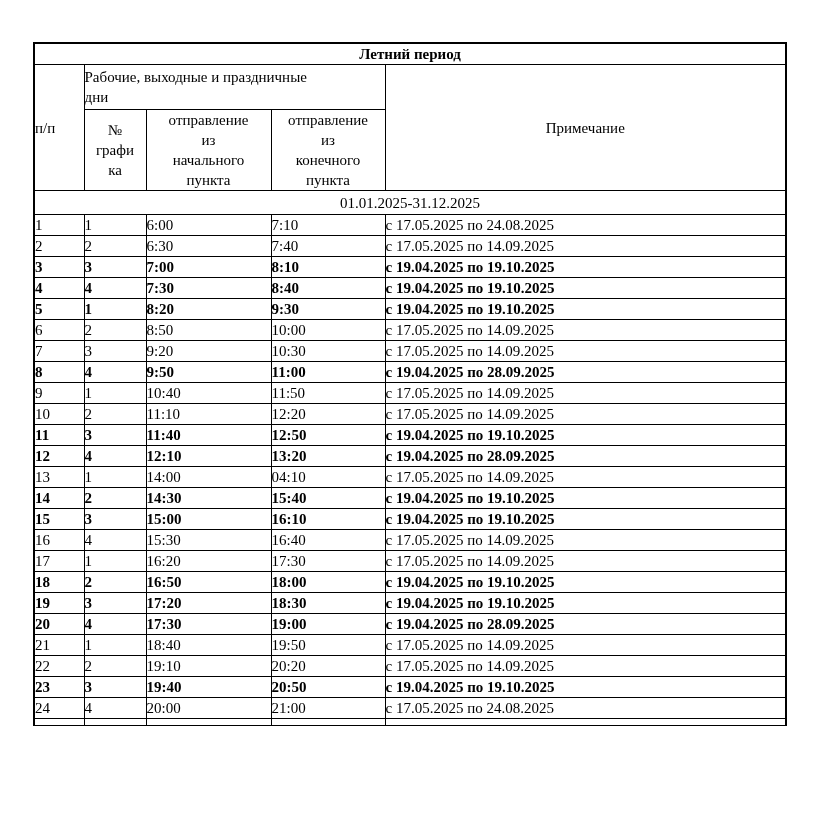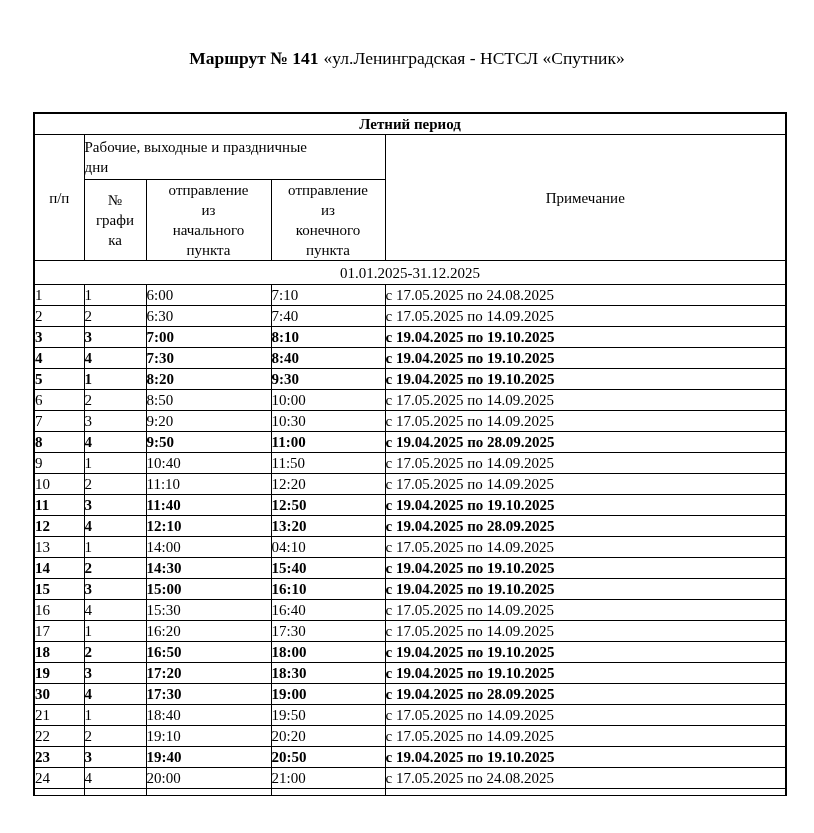--- a/index.html
+++ b/index.html
@@ -37,21 +37,21 @@
     vertical-align:middle;
   }
   .season-row td{
     height:20px;
     text-align:center;
     font-weight:bold;
     font-size:16px;
   }
   .pp-h{
     vertical-align:top;
-    text-align:center;
+    text-align:left;
     padding-top:2px;
     font-size:15.5px;
   }
   .group-h{
     text-align:left;
     white-space:pre-line;
     font-size:15.5px;
     line-height:22px;
     height:44px;
   }
@@ -84,23 +84,20 @@
   .stub-row td{
     height:6px;
     border-bottom:none;
   }
 </style>
 </head>
 <body>
 
 <div class="page">
 
-  <h1 class="doc-title">
-    <span class="title-bold">Маршрут № 141</span><span class="title-rest">«ул.Ленинградская - НСТСЛ «Спутник»</span>
-  </h1>
 
   <table class="schedule">
     <colgroup>
       <col style="width:50px">
       <col style="width:62px">
       <col style="width:125px">
       <col style="width:114px">
       <col style="width:401px">
     </colgroup>
     <tbody>
@@ -257,21 +254,21 @@
           <td class="c-note">с 19.04.2025 по 19.10.2025</td>
         </tr>
         <tr class="data-row bold-row">
           <td class="c-pp">19</td>
           <td class="c-g">3</td>
           <td class="c-t">17:20</td>
           <td class="c-t">18:30</td>
           <td class="c-note">с 19.04.2025 по 19.10.2025</td>
         </tr>
         <tr class="data-row bold-row">
-          <td class="c-pp">30</td>
+          <td class="c-pp">20</td>
           <td class="c-g">4</td>
           <td class="c-t">17:30</td>
           <td class="c-t">19:00</td>
           <td class="c-note">с 19.04.2025 по 28.09.2025</td>
         </tr>
         <tr class="data-row">
           <td class="c-pp">21</td>
           <td class="c-g">1</td>
           <td class="c-t">18:40</td>
           <td class="c-t">19:50</td>

